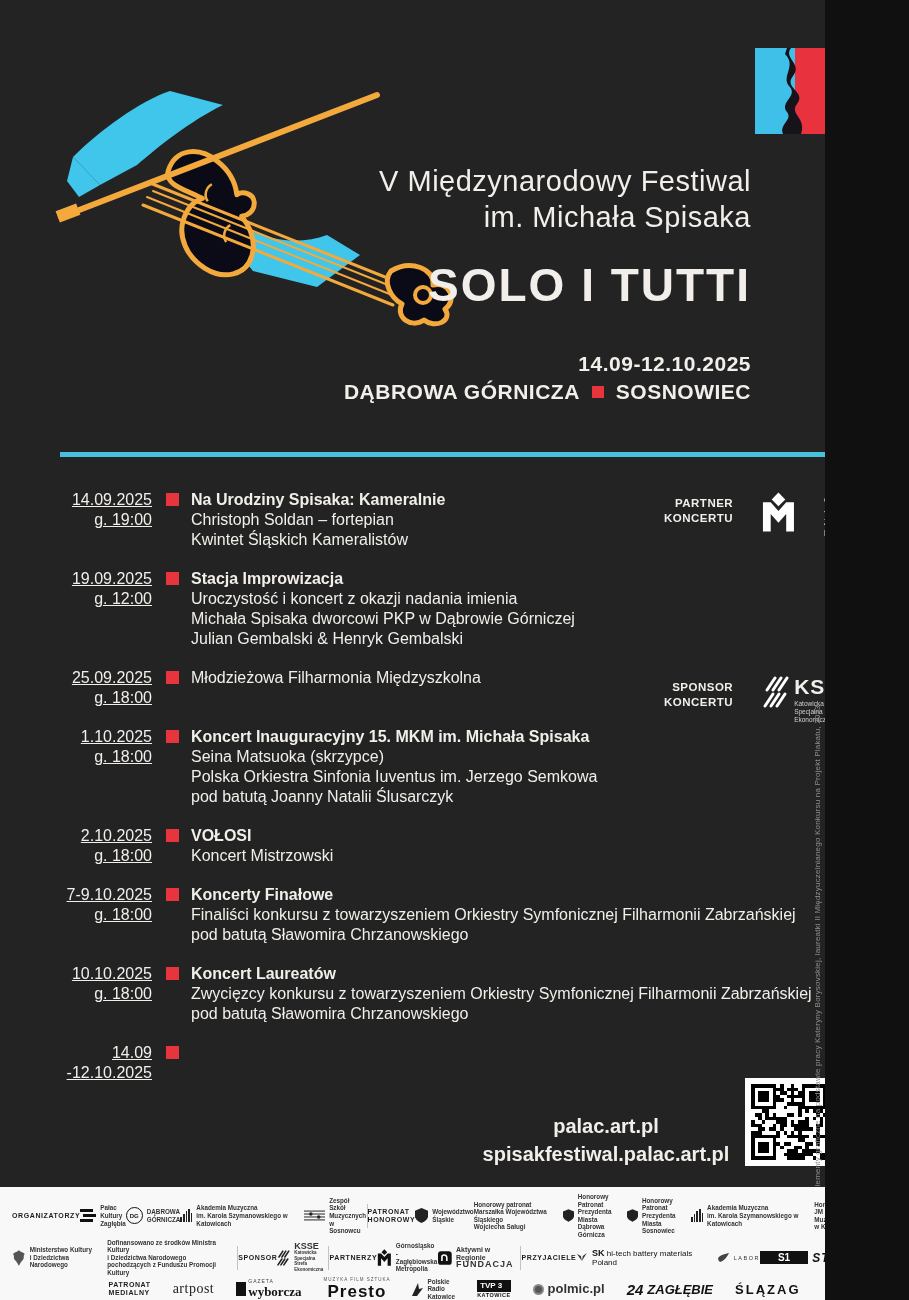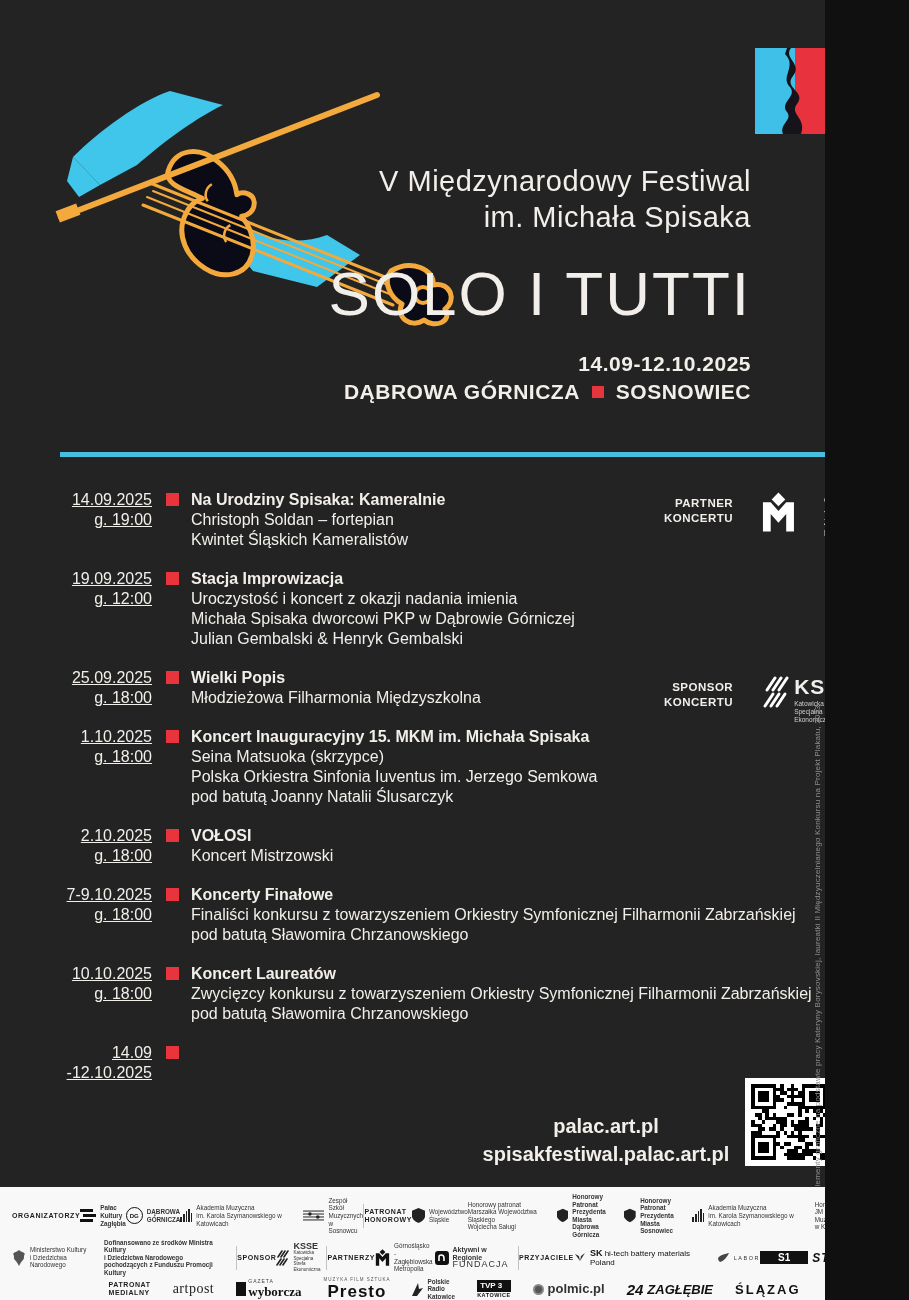--- a/index.html
+++ b/index.html
@@ -1,21 +1,21 @@
 <!DOCTYPE html>
 <html><head>
 <meta charset="utf-8">
 <style>
   html,body{margin:0;padding:0;background:#101010;}
   .poster{position:relative;width:825px;height:1300px;background:#232323;overflow:hidden;
           font-family:"Liberation Sans",sans-serif;color:#f2efea;}
   
   .logo-square{position:absolute;left:755px;top:48px;width:80px;height:86px;}
   .title-block{position:absolute;right:74px;top:163px;text-align:right;font-size:29px;line-height:36px;font-weight:400;letter-spacing:.5px;}
-  .subtitle{position:absolute;right:74px;top:258px;text-align:right;font-size:62px;font-weight:normal;letter-spacing:2px;}
+  .subtitle{position:absolute;right:74px;top:258px;text-align:right;font-size:46px;font-weight:bold;letter-spacing:2px;}
   .dates-line{position:absolute;right:74px;top:352px;font-size:21px;font-weight:bold;letter-spacing:.5px;}
   .cities-line{position:absolute;right:74px;top:380px;font-size:21px;font-weight:bold;letter-spacing:.5px;display:flex;align-items:center;gap:12px;}
   .red-sq{width:12px;height:12px;background:#e8343c;display:inline-block;}
   .violin-wrap{position:absolute;left:55px;top:85px;width:405px;height:245px;}
   .divider{position:absolute;left:60px;top:452px;width:776px;height:5px;background:#47c0dd;}
   
   .events{position:absolute;left:60px;top:490px;width:800px;}
   .event{display:flex;margin-bottom:19px;font-size:16px;line-height:20px;}
   .ev-left{width:92px;flex:none;text-align:right;text-decoration:underline;}
   .ev-marker{width:13px;height:13px;background:#e8343c;flex:none;margin:3px 12px 0 14px;}
@@ -34,21 +34,21 @@
       display:grid;grid-template-columns:repeat(21,1fr);grid-template-rows:repeat(21,1fr);}
   .qr div.on{background:#000;}
   .credit-vertical{position:absolute;right:3px;top:768px;height:424px;writing-mode:vertical-rl;transform:rotate(180deg);
                    font-size:8px;color:#8f8f8f;letter-spacing:.2px;white-space:nowrap;}
   
   .footer{position:absolute;left:0;bottom:0;width:909px;height:113px;background:#f8f8f8;color:#2d2d2d;
           box-sizing:border-box;padding:6px 12px 6px;display:flex;flex-direction:column;justify-content:space-between;}
   .frow{display:flex;align-items:center;justify-content:space-between;}
   .flabel{font-size:7px;font-weight:bold;letter-spacing:.6px;line-height:8px;color:#1c1c1c;text-transform:uppercase;}
   .fitem{display:flex;align-items:center;gap:4px;}
-  .flines{font-size:6.3px;line-height:7.6px;color:#333;}
+  .flines{font-size:6.3px;line-height:7.6px;color:#333;font-weight:bold;}
   .flines.b{font-weight:bold;}
   .fsep{width:1px;height:24px;background:#c2c2c2;flex:none;}
   .dg-circle{width:15px;height:15px;border:1.6px solid #111;border-radius:50%;display:flex;align-items:center;justify-content:center;
              font-size:6px;font-weight:bold;color:#111;flex:none;}
   .tvp-badge{background:#111;color:#fff;font-size:8px;font-weight:bold;padding:2px 3px;line-height:8px;text-align:left;}
   .tvp-sub{font-size:5.5px;font-weight:bold;letter-spacing:.5px;text-align:center;color:#111;}
   .artpost{font-family:"Liberation Serif",serif;font-size:14px;color:#222;letter-spacing:.5px;}
   .wyborcza{font-family:"Liberation Serif",serif;font-size:13px;font-weight:bold;color:#111;}
   .wyb-top{font-size:5px;letter-spacing:1px;color:#444;}
   .presto{font-size:17px;font-weight:bold;letter-spacing:1px;color:#111;}
@@ -148,21 +148,20 @@
       </div>
     </div>
 
     <div class="event">
       <div class="ev-left">
         <div>25.09.2025</div>
         <div>g. 18:00</div>
       </div>
       <div class="ev-marker"></div>
       <div class="ev-body">
-        <div class="ev-title">Wielki Popis</div>
         <div>Młodzieżowa Filharmonia Międzyszkolna</div>
       </div>
     </div>
 
     <div class="event">
       <div class="ev-left">
         <div>1.10.2025</div>
         <div>g. 18:00</div>
       </div>
       <div class="ev-marker"></div>

